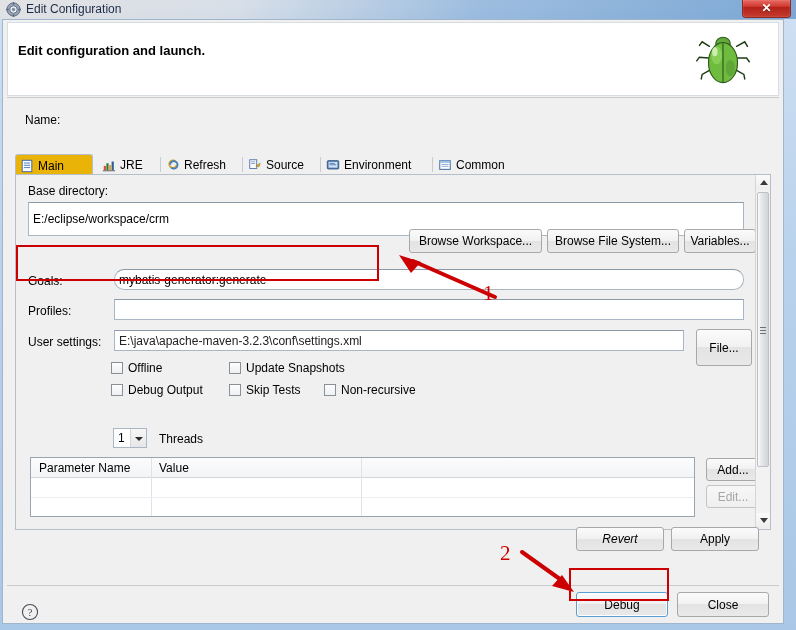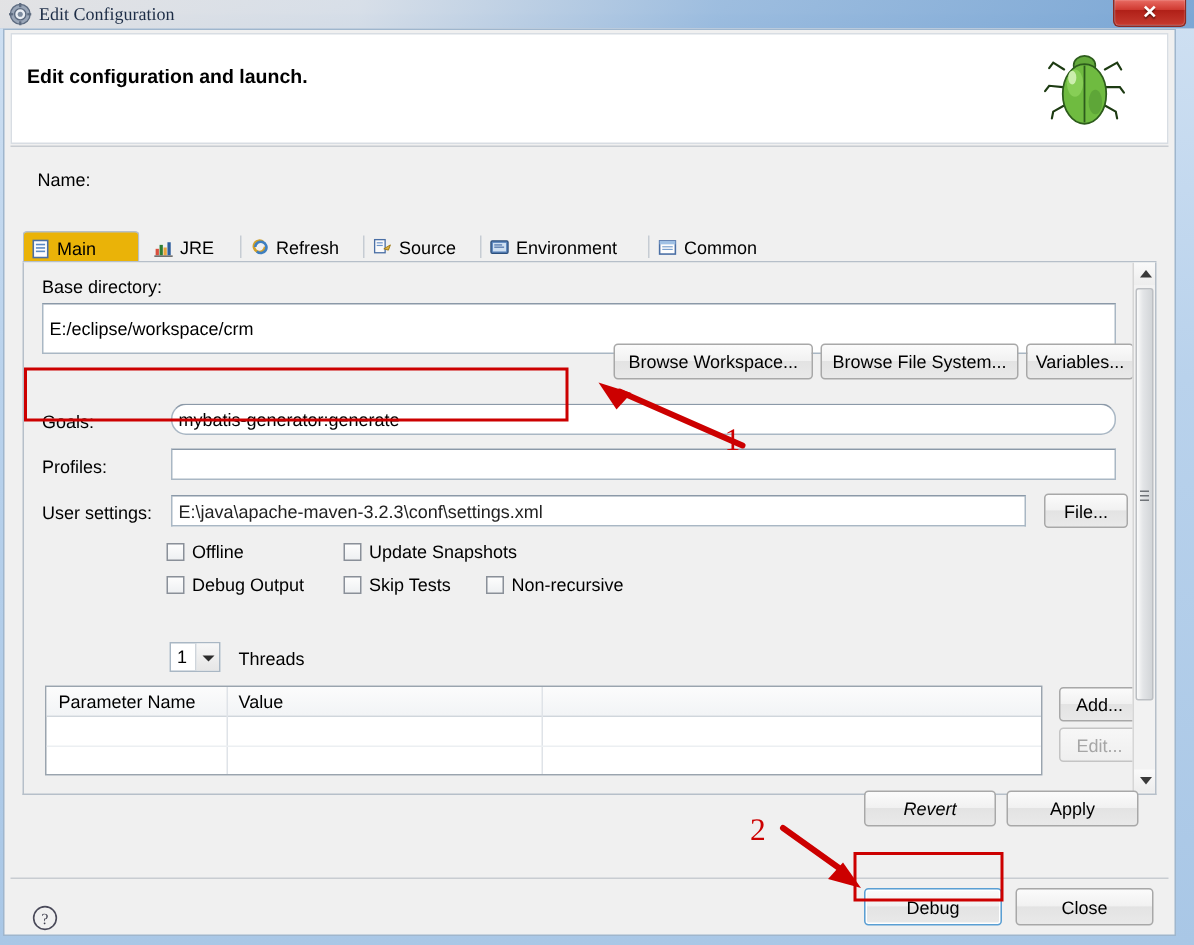--- a/index.html
+++ b/index.html
@@ -49,21 +49,21 @@
   .title-icon {
     position: absolute;
     left: 6px; top: 2px;
     width: 15px; height: 15px;
   }
   .title-text {
     position: absolute;
     left: 26px; top: 2px;
     font-size: 12px;
     color: #1c2c46;
-    font-family: Liberation Serif, serif;
+    font-family: Liberation Sans, sans-serif;
     white-space: nowrap;
   }
   .close-btn {
     position: absolute;
     right: 5px; top: 0px;
     width: 47px; height: 17px;
     border-radius: 0 0 4px 4px;
     background: linear-gradient(to bottom, #e86a62 0%, #cf3a31 38%, #b02018 40%, #c63a2f 100%);
     border: 1px solid #8d2a22;
     border-top: none;
@@ -577,21 +577,21 @@
           <button class="btn" style="left:668px; top:54px; width:72px; height:24px;">Variables...</button>
 
           <div class="lbl" style="left:12px; top:99px;">Goals:</div>
           <input class="txtfield" type="text" style="left: 98px; top: 94px; width: 630px; height: 21px; border-radius: 10px;" value="mybatis-generator:generate">
 
           <div class="lbl" style="left:12px; top:129px;">Profiles:</div>
           <input class="txtfield" type="text" style="left: 98px; top: 124px; width: 630px; height: 21px;" value="">
 
           <div class="lbl" style="left:12px; top:160px;">User settings:</div>
           <input class="txtfield readonly" type="text" style="left: 98px; top: 155px; width: 570px; height: 21px;" value="E:\java\apache-maven-3.2.3\conf\settings.xml">
-          <button class="btn" style="left:680px; top:154px; width:56px; height:23px;">File...</button>
+          <button class="btn" style="left:680px; top:154px; width:56px; height:37px;">File...</button>
 
           <div class="cbrow" style="left:95px; top:186px;">
             <span class="cbox"></span>
             <span>Offline</span>
           </div>
           <div class="cbrow" style="left:213px; top:186px;">
             <span class="cbox"></span>
             <span>Update Snapshots</span>
           </div>
 

